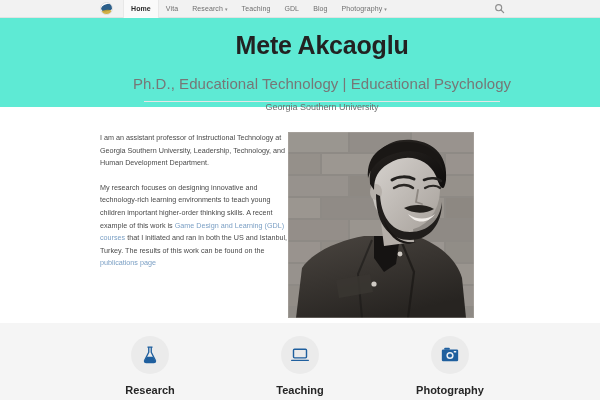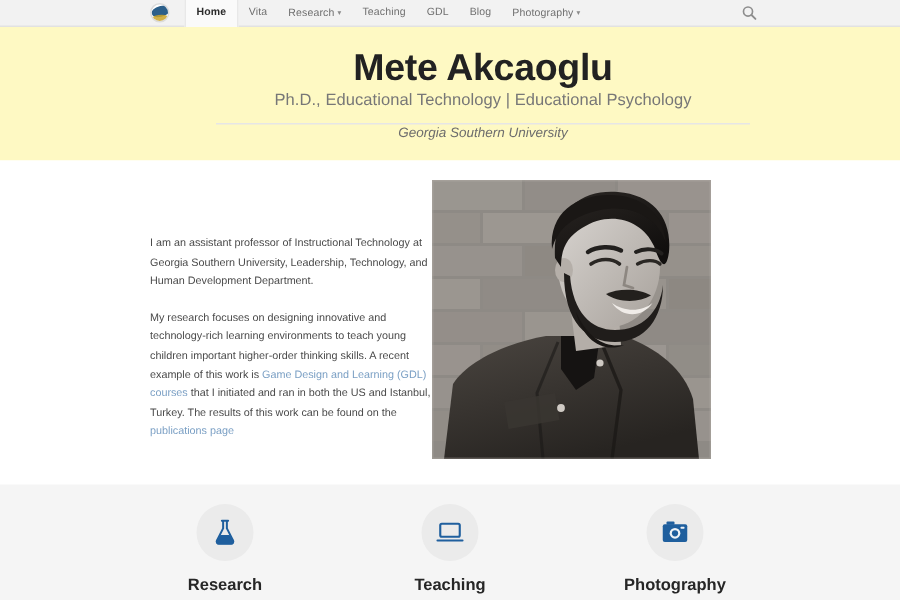--- a/index.html
+++ b/index.html
@@ -109,65 +109,63 @@
     height: 12px;
     display: flex;
     align-items: center;
     justify-content: center;
     cursor: pointer;
   }
   .search-btn svg { display: block; }
 
   
   .hero {
-    background: #fef9c3;
+    background: #5eead4;
     height: 89px;
     padding-top: 12px;
     padding-left: 44px;
   }
   .hero-inner {
     width: 400px;
     margin: 0 auto;
     text-align: center;
   }
   .hero-title {
     font-size: 25px;
     font-weight: bold;
     color: #222222;
     letter-spacing: -0.2px;
     line-height: 1.25;
   }
   .hero-sub {
-    font-size: 11px;
+    font-size: 15px;
     color: #777777;
-    margin-top: 0;
+    margin-top: 14px;
     letter-spacing: .05px;
   }
   .hero-rule {
     border-top: 1px solid #e6e6e6;
     margin: 9px 22px 0 22px;
   }
   .hero-affil {
     font-size: 9px;
     color: #6d6d6d;
-    font-style: italic;
   }
 
   
   .main {
     background: #ffffff;
     height: 216px;
     padding-top: 13px;
   }
   .main-inner {
     width: 400px;
-    margin: 0 auto;
+    margin: 12px auto;
     display: flex;
     gap: 0;
-    align-items: flex-end;
   }
   .bio {
     width: 188px;
     flex: 0 0 188px;
   }
   .bio p {
     font-size: 7.2px;
     line-height: 12.6px;
     color: #4a4a4a;
     margin-bottom: 12px;

